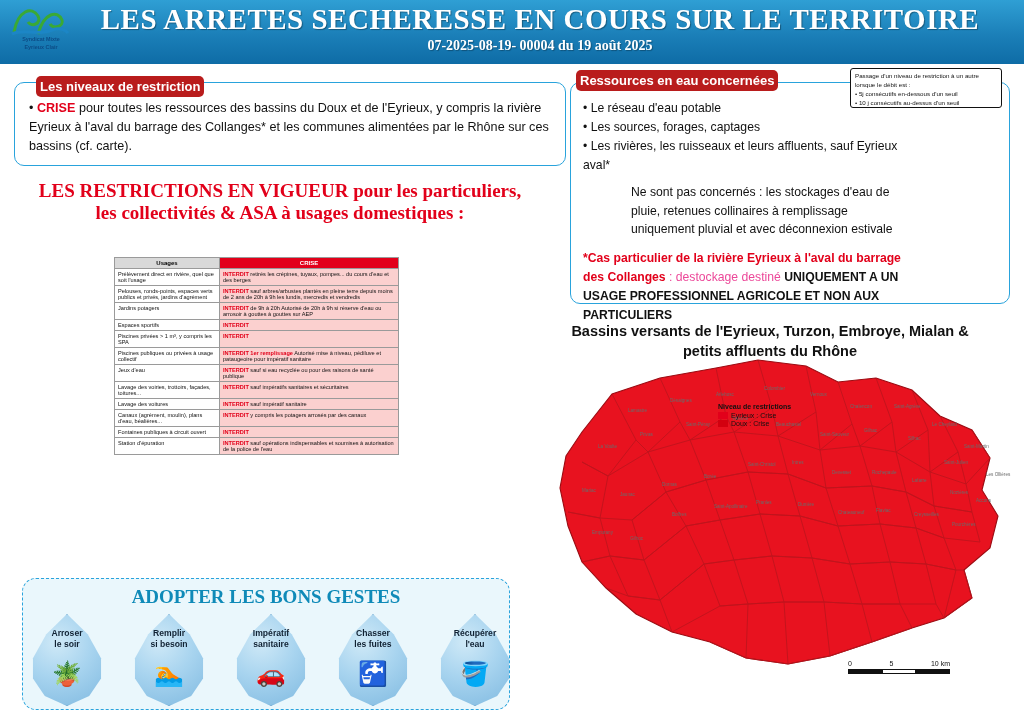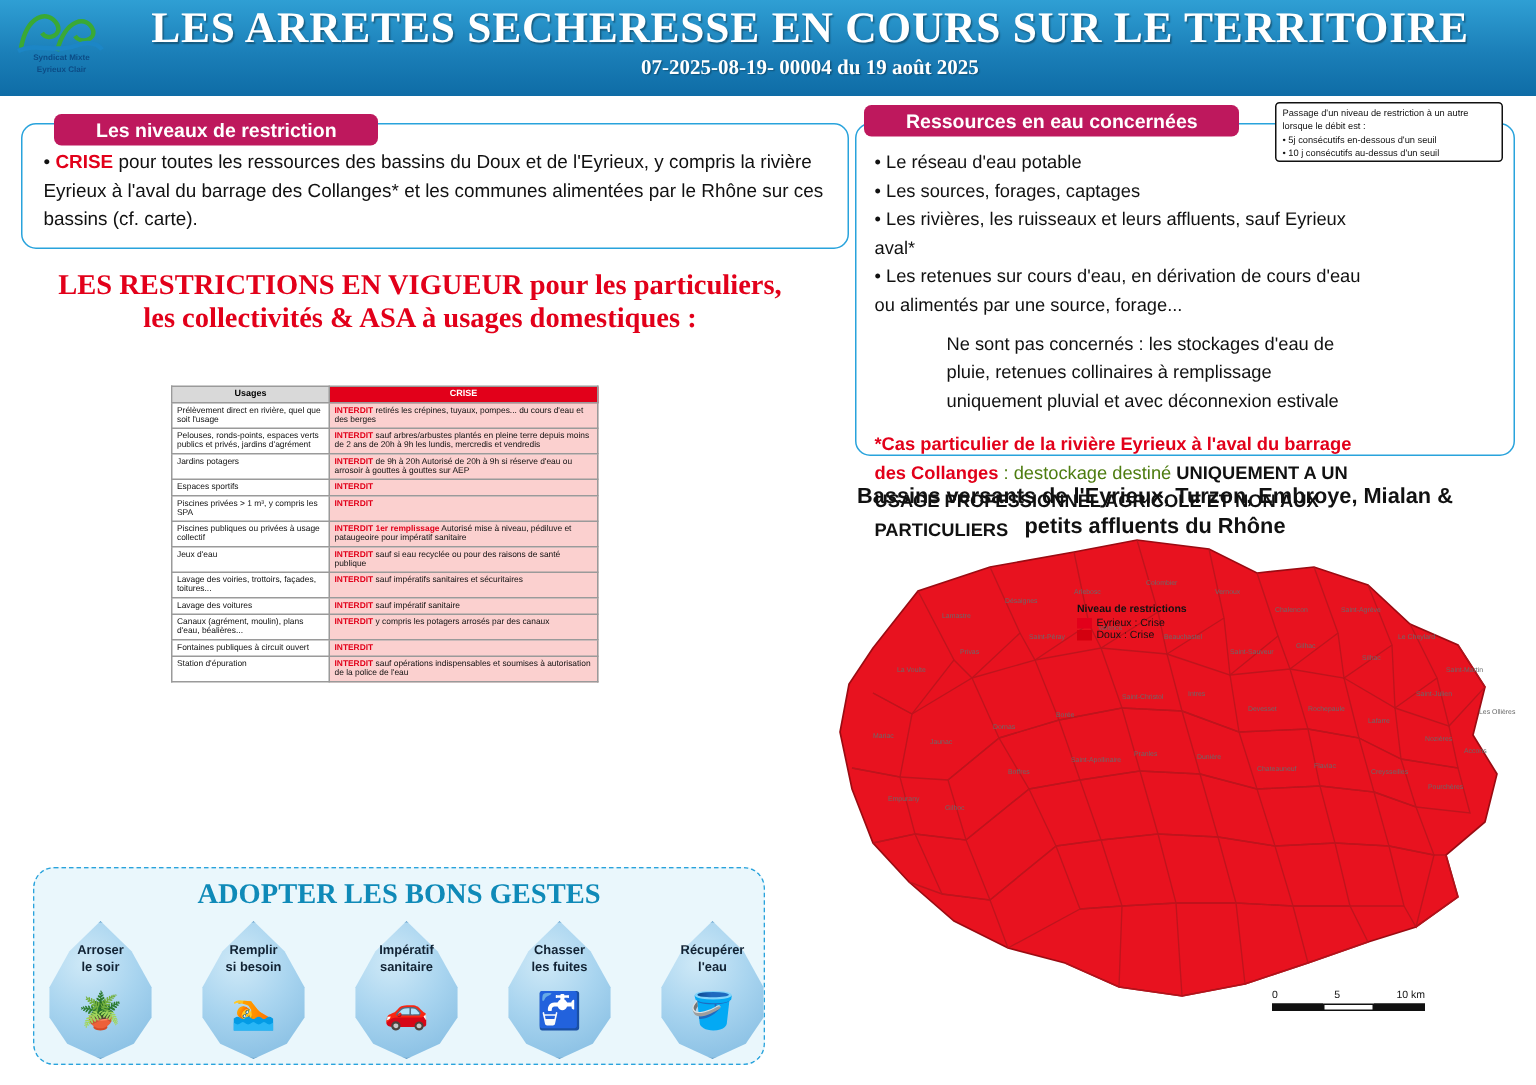--- a/index.html
+++ b/index.html
@@ -36,23 +36,23 @@
   
   .logo { position:absolute; left:8px; top:2px; width:62px; height:58px; }
   .logo-text { position:absolute; left:4px; top:34px; width:58px; text-align:center;
      font-size:5.4px; color:#0c4c86; font-weight:bold; line-height:1.45; }
   
   .panel {
     position:absolute; border:1.5px solid #29a3dc; border-radius:10px;
     background:#ffffff;
   }
   .tag {
-    position:absolute; background:#be185d; color:#fff;
+    position:absolute; background:#b91c1c; color:#fff;
     font-weight:bold; font-size:13px; border-radius:5px;
-    padding:3px 28px; white-space:nowrap;
+    padding:3px 4px; white-space:nowrap;
   }
   
   #panel-niveaux { left:14px; top:82px; width:552px; height:84px; }
   #tag-niveaux { left:36px; top:76px; }
   .niveaux-body {
     position:absolute; left:14px; top:16px; width:520px;
     font-size:12.6px; line-height:1.5; color:#111;
   }
   .crise-word { color:#e2001a; font-weight:bold; }
   
@@ -70,21 +70,21 @@
   .tbl td.usage { width:105px; background:#ffffff; color:#111; }
   .tbl td.val { background:#fbd0cf; color:#111; }
   .int { color:#e2001a; font-weight:bold; }
   
   #panel-ressources { left:570px; top:82px; width:440px; height:222px; }
   #tag-ressources { left:576px; top:70px; }
   .res-body { position:absolute; left:12px; top:16px; width:330px;
      font-size:12.2px; line-height:1.55; color:#111; }
   .res-note { margin-top:8px;margin-left:48px; }
   .res-red { color:#e2001a; font-weight:bold; margin-top:10px; }
-  .res-red .black { color:#4d7c0f; font-weight:normal; }
+  .res-red .black { color:#ec4899; font-weight:normal; }
   .res-red .bold-black { color:#111; font-weight:bold; }
   
   .passage {
     position:absolute; left:850px; top:68px; width:152px; height:40px;
     border:1px solid #111; background:#fff; border-radius:3px;
     font-size:6.2px; line-height:1.45; padding:3px 4px; color:#111;
   }
   
   #map-area { position:absolute; left:520px; top:312px; width:500px; height:400px; }
   .map-title {
@@ -207,21 +207,20 @@
         <td class="val"><span class="int">INTERDIT</span><span> sauf opérations indispensables et soumises à autorisation de la police de l'eau</span></td>
       </tr>
     </tbody>
 </table>
 
 <div class="panel" id="panel-ressources">
   <div class="res-body">
     <div>• Le réseau d'eau potable</div>
     <div>• Les sources, forages, captages</div>
     <div>• Les rivières, les ruisseaux et leurs affluents, sauf Eyrieux aval*</div>
-    <div>• Les retenues sur cours d'eau, en dérivation de cours d'eau ou alimentés par une source, forage...</div>
     <div class="res-note">Ne sont pas concernés : les stockages d'eau de pluie, retenues collinaires à remplissage uniquement pluvial et avec déconnexion estivale</div>
     <div class="res-red">
       <span>*Cas particulier de la rivière Eyrieux à l'aval du barrage des Collanges</span><span class="black"> : destockage destiné </span><span class="bold-black">UNIQUEMENT A UN USAGE PROFESSIONNEL AGRICOLE ET NON AUX PARTICULIERS</span>
     </div>
   </div>
 </div>
 <div class="tag" id="tag-ressources">Ressources en eau concernées</div>
 
 <div class="passage">
   <div>Passage d'un niveau de restriction à un autre lorsque le débit est :</div>

